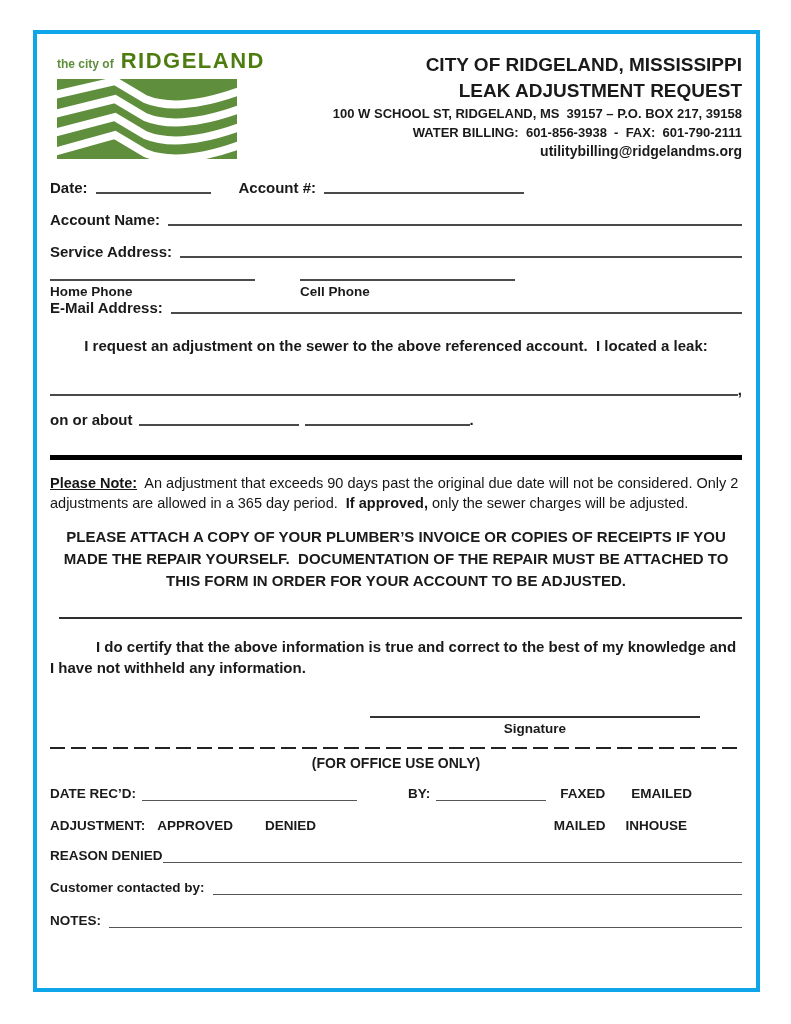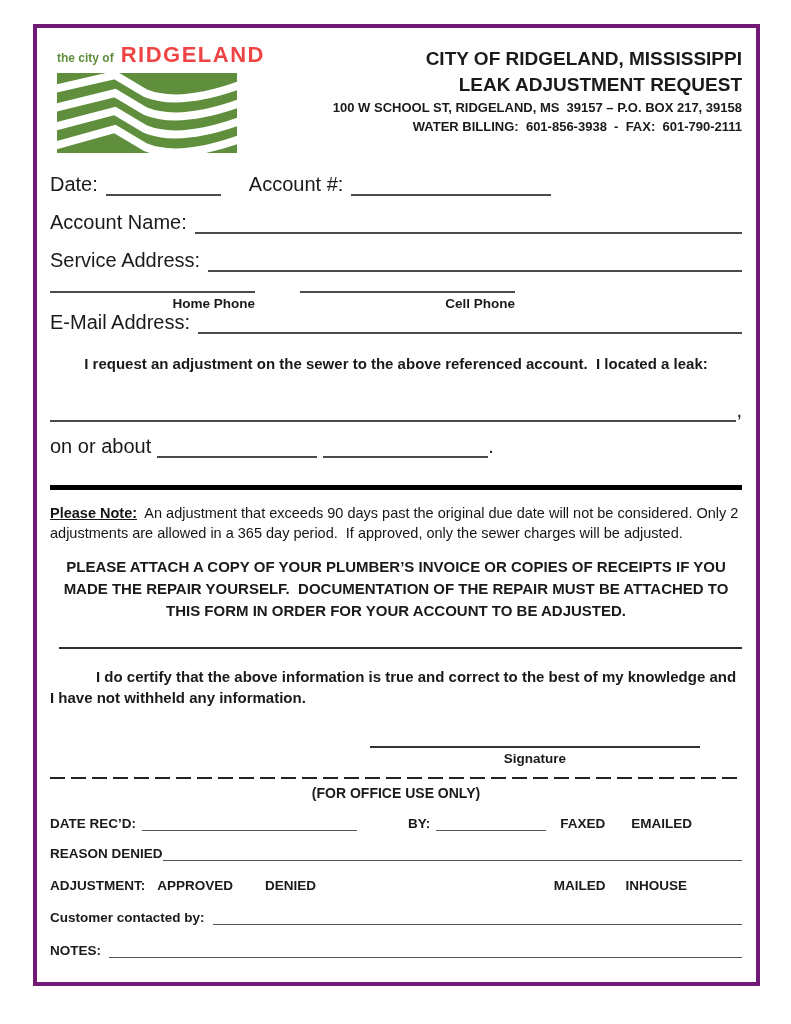--- a/index.html
+++ b/index.html
@@ -1,69 +1,69 @@
 <!DOCTYPE html>
 <html><head>
 <meta charset="utf-8">
 <style>
   * { margin:0; padding:0; box-sizing:border-box; }
   body { background:#ffffff; font-family:"Liberation Sans", sans-serif; }
   .page { position:relative; width:791px; height:1024px; background:#fff; overflow:hidden; }
   .form-box {
-    position:absolute; left:33px; top:24px; width:727px; height:962px;
-    border:4px solid #701a75; padding:14px 14px 0 13px; color:#1a1a1a;
+    position:absolute; left:33px; top:30px; width:727px; height:962px;
+    border:4px solid #0ea5e9; padding:14px 14px 0 13px; color:#1a1a1a;
   }
 
   
   .header-row { display:flex; }
   .logo { width:218px; }
   .logo-text-row { display:flex; align-items:baseline; gap:7px; padding-left:7px; }
   .logo-tagline { color:#5f8e3c; font-size:12px; font-weight:bold; }
-  .logo-city { color:#ef4444; font-size:22px; font-weight:bold; letter-spacing:1.5px; }
+  .logo-city { color:#4d7c0f; font-size:22px; font-weight:bold; letter-spacing:1.5px; }
   .logo-art { display:block; margin:5px 0 0 7px; }
   .header-text { flex:1; text-align:right; padding-top:6px; }
   .title1 { font-size:19px; font-weight:bold; }
   .title2 { font-size:19px; font-weight:bold; margin-top:4px; }
   .addr { font-size:13px; font-weight:bold; margin-top:4px; }
   .email { font-size:14px; margin-top:3px; }
 
   
-  .row { display:flex; align-items:flex-end; font-size:20px; font-weight:normal; }
+  .row { display:flex; font-size:15px; font-weight:bold; }
   .line { display:inline-block; border-bottom:2px solid #4a4a4a; height:15px; }
   .flexline { flex:1; }
   .pre { white-space:pre; }
   .prewrap { white-space:pre-wrap; }
 
   .date-row { margin-top:20px; }
   .w115 { width:115px; margin-left:8px; }
   .w200 { width:200px; margin-left:8px; }
   .ml28 { margin-left:28px; }
   .name-row { margin-top:15px; }
   .service-row { margin-top:15px; }
   .ml8 { margin-left:8px; }
 
   .phones-row { margin-top:19px; display:flex; gap:0; }
   .phone-col { display:flex; flex-direction:column; }
   .phone-col .line { width:100%; height:0; }
-  .phone-lbl { text-align:right; font-size:13.5px; font-weight:bold; margin-top:3px; }
+  .phone-lbl { text-align:left; font-size:13.5px; font-weight:bold; margin-top:3px; }
   .pc1 { width:205px; } .pc2 { width:215px; margin-left:45px; } .pc3 { width:200px; margin-left:35px; }
 
   .email-row { }
 
   .request-intro { margin-top:21px; text-align:center; font-size:15px; font-weight:bold; }
   .leak-line-row { margin-top:27px; }
   .onabout-row { margin-top:13px; }
   .w160 { width:160px; margin-left:6px; }
   .w165 { width:165px; margin-left:6px; }
 
   .thick-rule { margin-top:27px; border-top:5px solid #000; }
 
   .note { margin-top:13px; font-size:14.5px; line-height:20px; font-weight:normal; color:#161616; }
   .note-label { font-weight:bold; text-decoration:underline; }
-  .bold { font-weight:normal; }
+  .bold { font-weight:bold; }
 
   .attach { margin-top:13px; text-align:center; font-size:15px; line-height:22px; font-weight:bold; }
 
   .thin-rule { margin-top:25px; margin-left:9px; border-top:2px solid #2e2e2e; }
 
   .certify { margin-top:17px; font-size:15px; line-height:21px; font-weight:bold; text-indent:46px; }
 
   .sig-block { margin:26px 42px 0 auto; width:330px; }
   .sig-line { display:block; border-bottom:2px solid #333; height:14px; }
   .sig-label { display:block; text-align:center; font-size:13.5px; font-weight:bold; margin-top:3px; }
@@ -107,20 +107,21 @@
             <path d="M-3 54 L58 38 L88 56 Q122 70 183 48"></path>
             <path d="M-3 73 L58 56 L88 74 Q122 88 183 66"></path>
           </g>
         </svg>
       </div>
       <div class="header-text">
         <div class="title1">CITY OF RIDGELAND, MISSISSIPPI</div>
         <div class="title2">LEAK ADJUSTMENT REQUEST</div>
         <div class="addr pre">100 W SCHOOL ST, RIDGELAND, MS  39157 – P.O. BOX 217, 39158</div>
         <div class="addr pre">WATER BILLING:  601-856-3938  -  FAX:  601-790-2111</div>
+        <div class="addr email">utilitybilling@ridgelandms.org</div>
       </div>
     </div>
 
     <div class="row date-row">
       <span>Date:</span>
       <span class="line w115"></span>
       <span class="ml28">Account #:</span>
       <span class="line w200"></span>
     </div>
 
@@ -187,35 +188,35 @@
       <span>DATE REC’D:</span>
       <span class="line w215"></span>
       <span class="right-group">
         <span>BY:</span>
         <span class="line w110"></span>
         <span class="ml14">FAXED</span>
         <span class="ml26">EMAILED</span>
       </span>
     </div>
 
-    <div class="row office-row reason-row">
-      <span>REASON DENIED</span>
-      <span class="line flexline"></span>
-    </div>
-
     <div class="row office-row rowB">
       <span>ADJUSTMENT:</span>
       <span class="ml12">APPROVED</span>
       <span class="ml32">DENIED</span>
       <span class="right-group2">
         <span>MAILED</span>
         <span class="ml20">INHOUSE</span>
       </span>
     </div>
 
+    <div class="row office-row reason-row">
+      <span>REASON DENIED</span>
+      <span class="line flexline"></span>
+    </div>
+
     <div class="row office-row customer-row">
       <span>Customer contacted by:</span>
       <span class="line flexline ml8"></span>
     </div>
 
     <div class="row office-row notes-row">
       <span>NOTES:</span>
       <span class="line flexline ml8"></span>
     </div>
 

